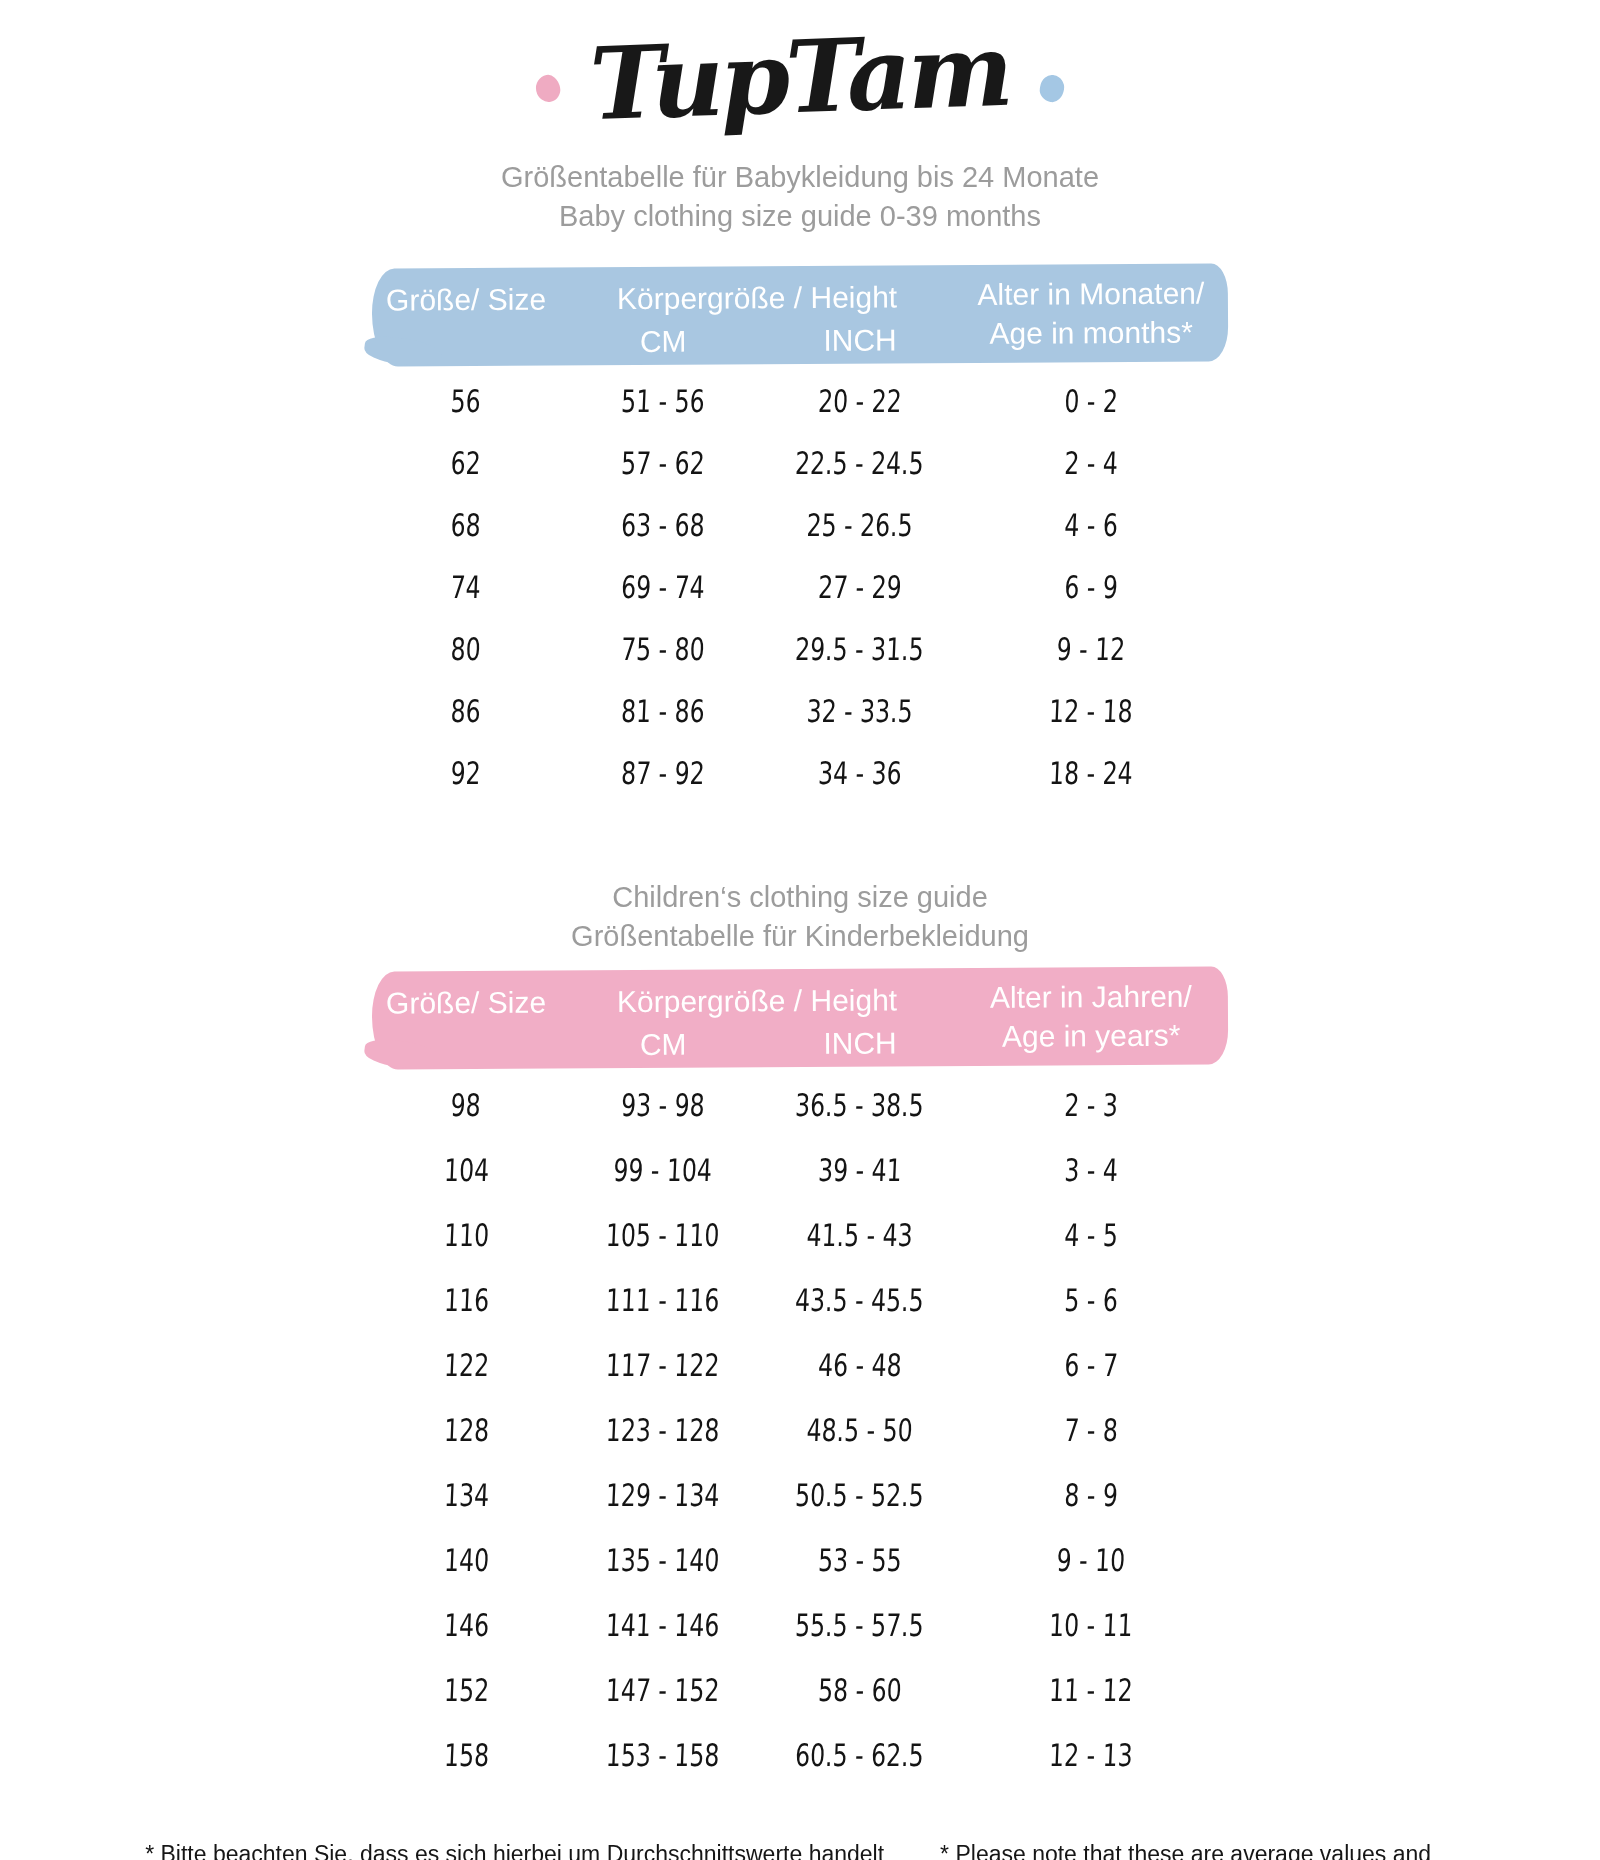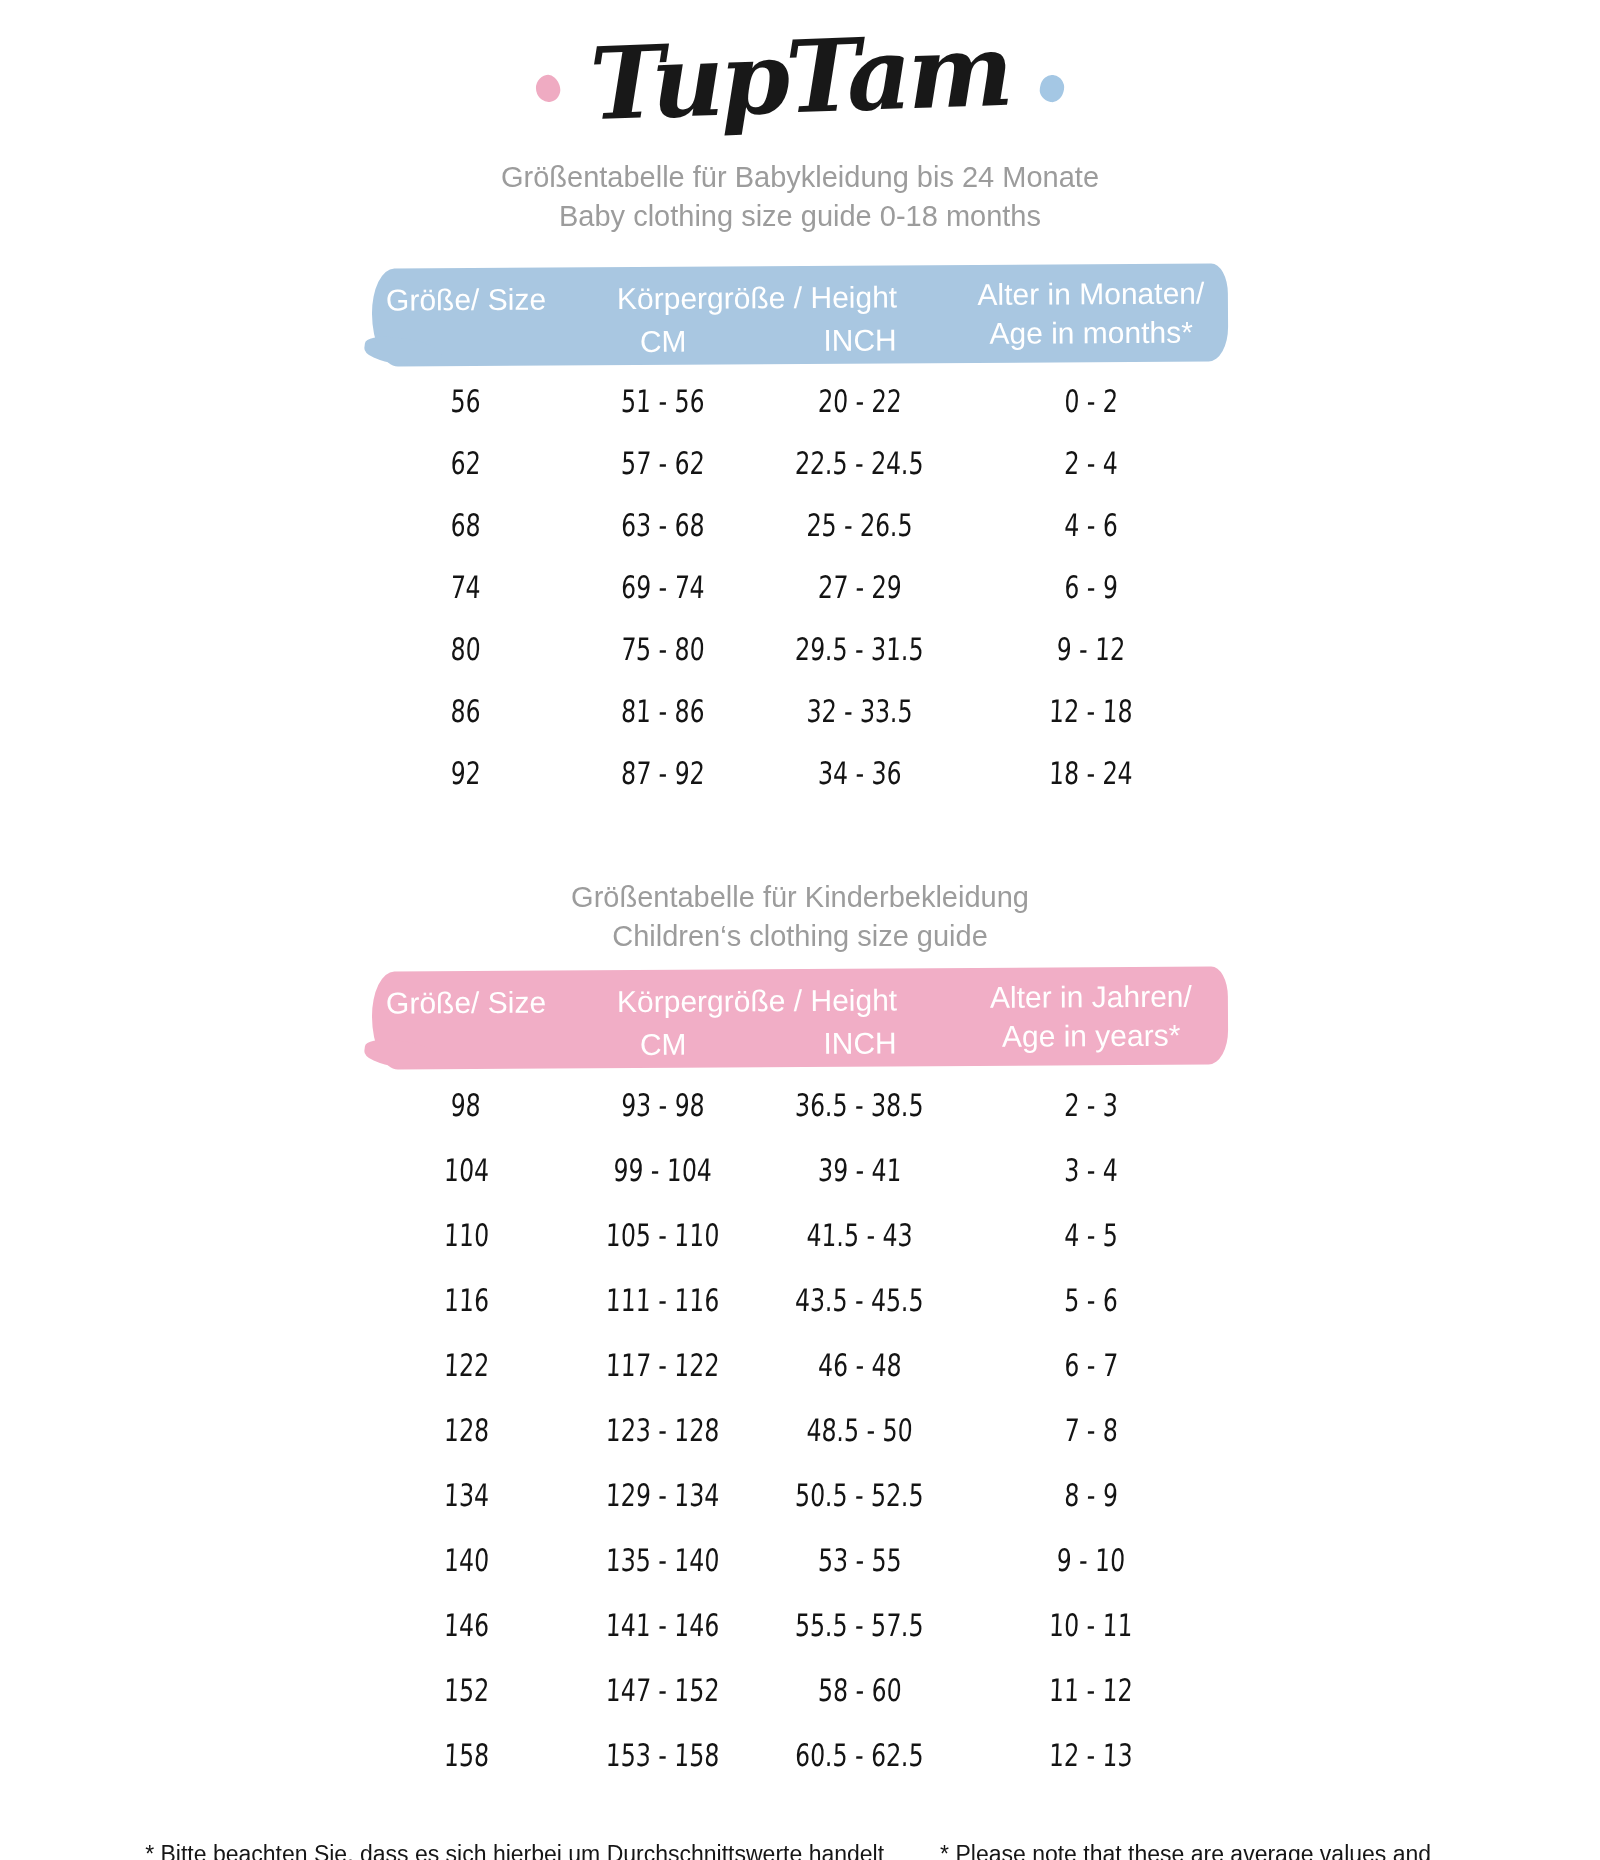--- a/index.html
+++ b/index.html
@@ -87,21 +87,21 @@
 <body>
 
 <header class="logo-row">
   <span class="dot dot-pink" style="background-color: rgb(239, 171, 194);"></span>
   <span class="logo-text">TupTam</span>
   <span class="dot dot-blue" style="background-color: rgb(164, 199, 228);"></span>
 </header>
 
 <div class="titles">
   <div class="subtitle">Größentabelle für Babykleidung bis 24 Monate</div>
-  <div class="subtitle">Baby clothing size guide 0-18 months</div>
+  <div class="subtitle">Baby clothing size guide 0-39 months</div>
 </div>
 
 <section class="size-table baby">
   <div class="band" style="background-color: rgb(169, 199, 225);">
     <div class="h-size">Größe/ Size</div>
     <div class="h-height">Körpergröße / Height</div>
     <div class="h-cm">CM</div>
     <div class="h-inch">INCH</div>
     <div class="h-age">
       <div>Alter in Monaten/</div>
@@ -148,22 +148,22 @@
       <div class="row">
         <span class="cell"><span class="hand">92</span></span>
         <span class="cell"><span class="hand">87 - 92</span></span>
         <span class="cell"><span class="hand">34 - 36</span></span>
         <span class="cell"><span class="hand">18 - 24</span></span>
       </div>
     </div>
 </section>
 
 <div class="titles second">
+  <div class="subtitle">Children‘s clothing size guide</div>
   <div class="subtitle">Größentabelle für Kinderbekleidung</div>
-  <div class="subtitle">Children‘s clothing size guide</div>
 </div>
 
 <section class="size-table children">
   <div class="band" style="background-color: rgb(241, 174, 198);">
     <div class="h-size">Größe/ Size</div>
     <div class="h-height">Körpergröße / Height</div>
     <div class="h-cm">CM</div>
     <div class="h-inch">INCH</div>
     <div class="h-age">
       <div>Alter in Jahren/</div>

